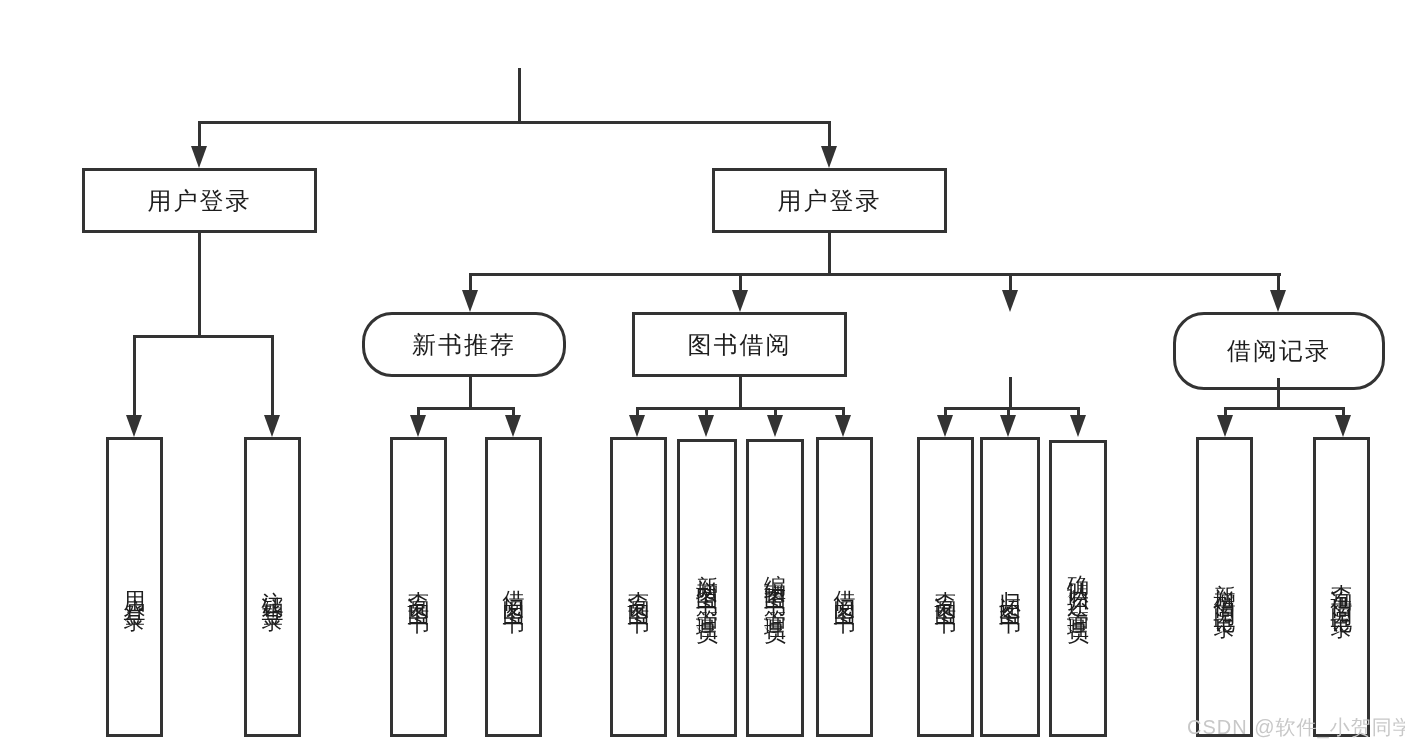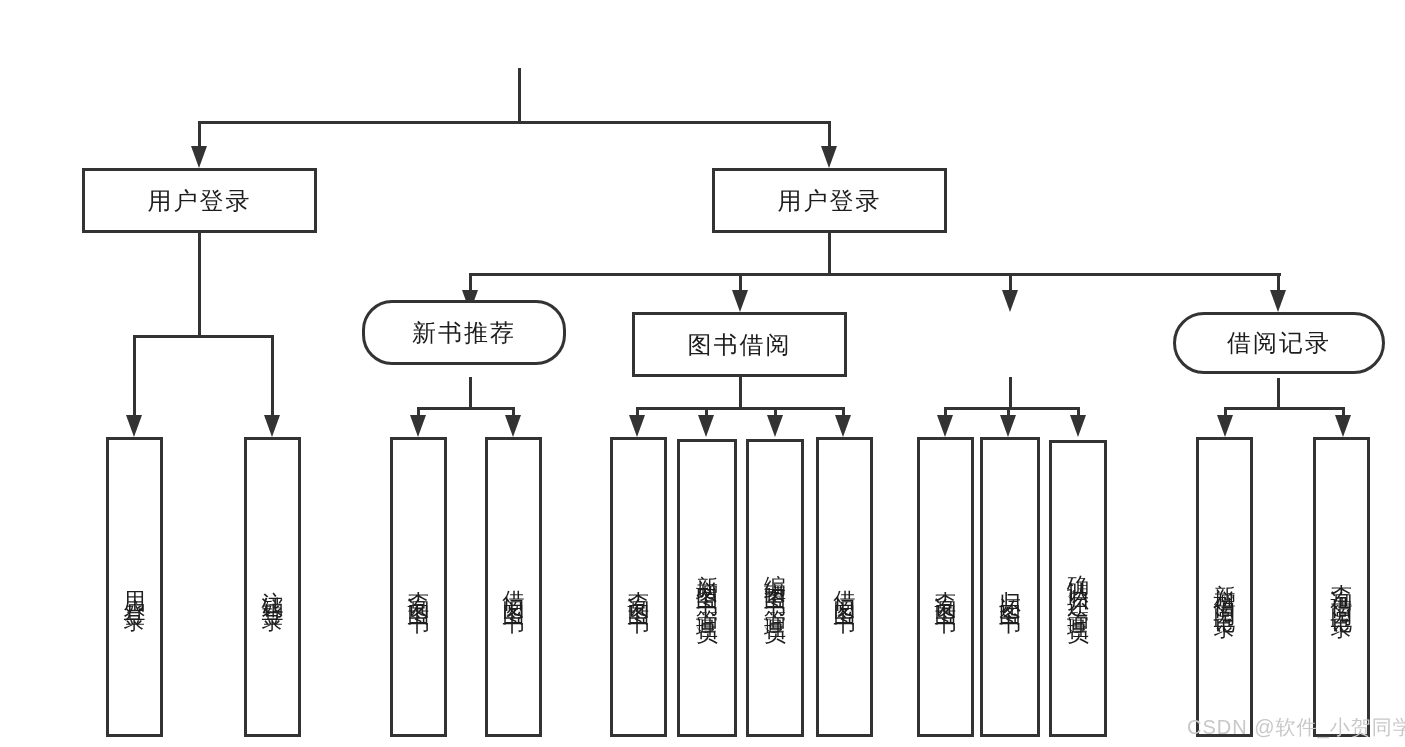--- a/index.html
+++ b/index.html
@@ -76,23 +76,23 @@
   <div class="hline" style="left:469px; top:273px; width:812px;"></div>
   <div class="vline" style="left:469px; top:273px; height:17px;"></div>
   <div class="arrow" style="left:462px; top:290px;"></div>
   <div class="vline" style="left:739px; top:273px; height:17px;"></div>
   <div class="arrow" style="left:732px; top:290px;"></div>
   <div class="vline" style="left:1009px; top:273px; height:17px;"></div>
   <div class="arrow" style="left:1002px; top:290px;"></div>
   <div class="vline" style="left:1277px; top:273px; height:17px;"></div>
   <div class="arrow" style="left:1270px; top:290px;"></div>
 
-  <div class="node" style="left:362px; top:300px; width:204px; height:65px;border-radius:30px;">新书推荐</div>
+  <div class="node" style="left:362px; top:312px; width:204px; height:65px;border-radius:30px;">新书推荐</div>
   <div class="node" style="left:632px; top:312px; width:215px; height:65px;">图书借阅</div>
-  <div class="node" style="left:1173px; top:312px; width:212px; height:62px;border-radius:31px;">借阅记录</div>
+  <div class="node" style="left:1173px; top:312px; width:212px; height:78px;border-radius:31px;">借阅记录</div>
 
   <div class="vline" style="left:469px; top:377px; height:30px;"></div>
   <div class="hline" style="left:417px; top:407px; width:98px;"></div>
   <div class="vline" style="left:417px; top:407px; height:8px;"></div>
   <div class="arrow" style="left:410px; top:415px;"></div>
   <div class="vline" style="left:512px; top:407px; height:8px;"></div>
   <div class="arrow" style="left:505px; top:415px;"></div>
 
   <div class="vline" style="left:739px; top:377px; height:30px;"></div>
   <div class="hline" style="left:636px; top:407px; width:209px;"></div>

